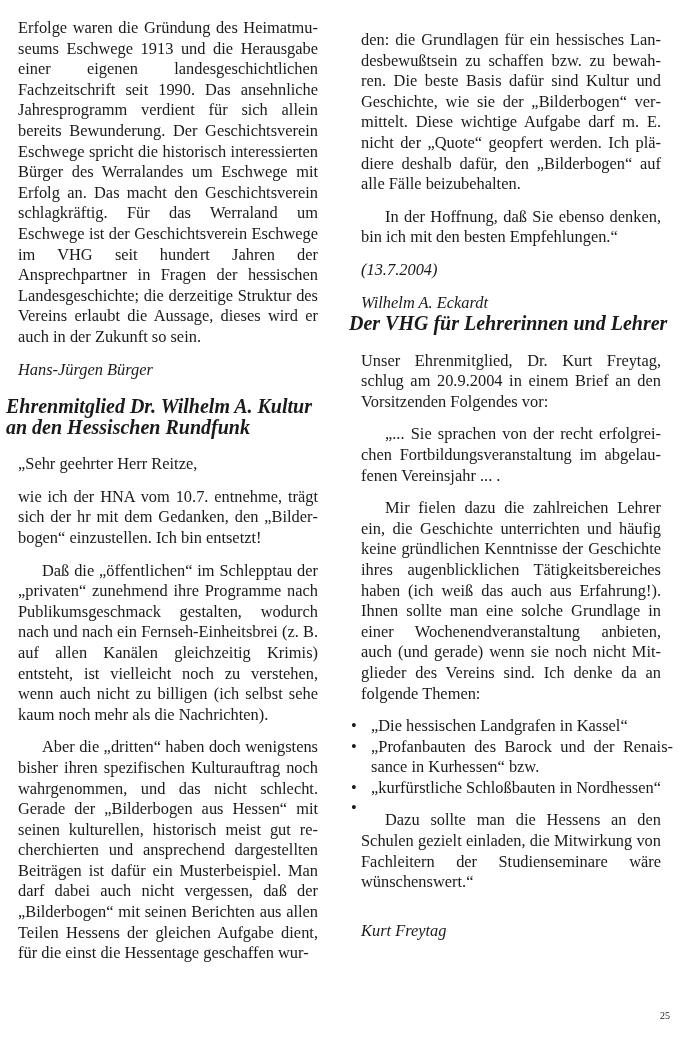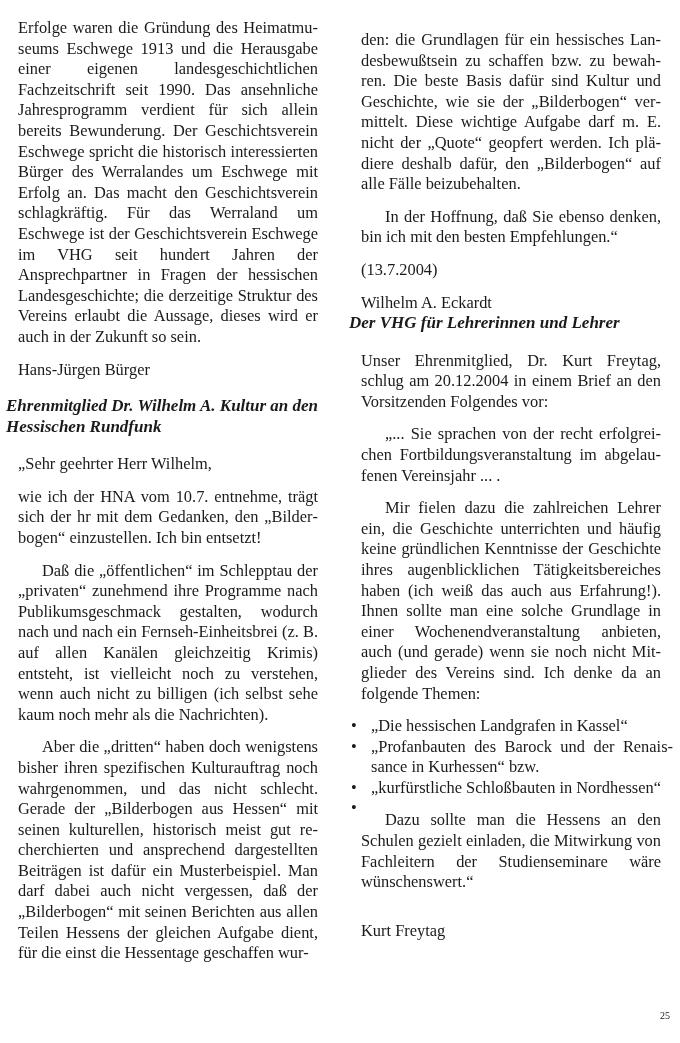--- a/index.html
+++ b/index.html
@@ -6,59 +6,59 @@
   body {
     width: 680px; height: 1043px; position: relative; overflow: hidden;
     font-family: "Liberation Serif", "DejaVu Serif", serif;
     color: #1a1a1a;
   }
   .col { position: absolute; top: 0; width: 324px; font-size: 16.4px; line-height: 20.6px; }
   .col-left { left: 6px; }
   .col-right { left: 349px; }
   .col p { margin: 12px; text-align: justify; hyphens: manual; }
   .indent { text-indent: 24px; }
-  .sig { text-align: center; }
-  .heading { font-weight: bold; font-style: italic; font-size: 17px; line-height: 20.6px; margin: 0; }
+  .sig { text-align: center; font-style: italic; }
+  .heading { font-weight: bold; font-style: italic; font-size: 20px; line-height: 20.6px; margin: 0; }
   ul.bullets { list-style: none; margin: 0; padding: 0; }
   ul.bullets li { position: relative; padding-left: 22px; text-align: justify; }
   ul.bullets li .bullet { position: absolute; left: 2px; top: 0; }
   .page-number { position: absolute; right: 10px; top: 1010px; font-size: 10px; }
   .ab { position: absolute; left: 0; width: 100%; }
 </style>
 </head>
 <body>
 
 <div class="col col-left">
   <div class="ab" style="top:6px;">
     <p>Erfolge waren die Gründung des Heimatmu­seums Eschwege 1913 und die Herausgabe einer eigenen landesgeschichtlichen Fachzeit­schrift seit 1990. Das ansehnliche Jahrespro­gramm verdient für sich allein bereits Bewun­derung. Der Geschichtsverein Eschwege spricht die historisch interessierten Bürger des Werralandes um Eschwege mit Erfolg an. Das macht den Geschichtsverein schlagkräftig. Für das Werraland um Eschwege ist der Ge­schichtsverein Eschwege im VHG seit hun­dert Jahren der Ansprechpartner in Fragen der hessischen Landesgeschichte;  die derzeitige Struktur des Vereins erlaubt die Aussage, dieses wird er auch in der Zukunft so sein.</p>
     <p class="sig">Hans-Jürgen Bürger</p>
   </div>
 
   <div class="ab" style="top:396px;">
     <h2 class="heading">Ehrenmitglied Dr. Wilhelm A. Kultur an den Hessischen Rundfunk</h2>
     <div style="height:5px;"></div>
-    <p>„Sehr geehrter Herr Wilhelm,</p>
+    <p>„Sehr geehrter Herr Reitze,</p>
     <p>wie ich der HNA vom 10.7. entnehme, trägt sich der hr mit dem Gedanken, den „Bilder­bogen“ einzustellen. Ich bin entsetzt!</p>
     <p class="indent">Daß die „öffentlichen“ im Schlepptau der „privaten“ zunehmend ihre Programme nach Publikumsgeschmack gestalten, wodurch nach und nach ein Fernseh-Einheitsbrei (z. B. auf allen Kanälen gleichzeitig Krimis) entsteht, ist vielleicht noch zu verstehen, wenn auch nicht zu billigen (ich selbst sehe kaum noch mehr als die Nachrichten).</p>
     <p class="indent">Aber die „dritten“ haben doch wenigstens bisher ihren spezifischen Kulturauftrag noch wahrgenommen, und das nicht schlecht. Gerade der „Bilderbogen aus Hessen“ mit seinen kulturellen, historisch meist gut re­cherchierten und ansprechend dargestellten Beiträgen ist dafür ein Musterbeispiel. Man darf dabei auch nicht vergessen, daß der „Bilderbogen“ mit seinen Berichten aus allen Teilen Hessens der gleichen Aufgabe dient, für die einst die Hessentage geschaffen wur-</p>
   </div>
 </div>
 
 <div class="col col-right">
   <div class="ab" style="top:18px;">
     <p>den: die Grundlagen für ein hessisches Lan­desbewußtsein zu schaffen bzw. zu bewah­ren. Die beste Basis dafür sind Kultur und Geschichte, wie sie der „Bilderbogen“ ver­mittelt. Diese wichtige Aufgabe darf m. E. nicht der „Quote“ geopfert werden. Ich plä­diere deshalb dafür, den „Bilderbogen“ auf alle Fälle beizubehalten.</p>
     <p class="indent">In der Hoffnung, daß Sie ebenso denken, bin ich mit den besten Empfehlungen.“</p>
     <p class="sig">(13.7.2004)</p>
     <p class="sig">Wilhelm A. Eckardt</p>
   </div>
 
   <div class="ab" style="top:313px;">
     <h2 class="heading">Der VHG für Lehrerinnen und Lehrer</h2>
     <div style="height:5px;"></div>
-    <p>Unser Ehrenmitglied, Dr. Kurt Freytag, schlug am 20.12.2004 in einem Brief an den Vorsitzenden Folgendes vor:</p>
+    <p>Unser Ehrenmitglied, Dr. Kurt Freytag, schlug am 20.9.2004 in einem Brief an den Vorsitzenden Folgendes vor:</p>
     <p class="indent">„... Sie sprachen von der recht erfolgrei­chen Fortbildungsveranstaltung im abgelau­fenen Vereinsjahr ... .</p>
     <p class="indent">Mir fielen dazu die zahlreichen Lehrer ein, die Geschichte unterrichten und häufig keine gründlichen Kenntnisse der Geschichte ihres augenblicklichen Tätigkeitsbereiches haben (ich weiß das auch aus Erfahrung!). Ihnen sollte man eine solche Grundlage in einer Wochenendveranstaltung anbieten, auch (und gerade) wenn sie noch nicht Mit­glieder des Vereins sind. Ich denke da an folgende Themen:</p>
     <ul class="bullets">
       <li><span class="bullet">•</span><span>„Die hessischen Landgrafen in Kassel“</span></li>
       <li><span class="bullet">•</span><span>„Profanbauten des Barock und der Renais­sance in Kurhessen“ bzw.</span></li>
       <li><span class="bullet">•</span><span>„kurfürstliche Schloßbauten in Nordhessen“</span></li>
       <li><span class="bullet">•</span></li>
     </ul>
     <p class="indent">Dazu sollte man die Hessens an den Schulen gezielt einladen, die Mitwirkung von Fachleitern der Studienseminare wäre wünschenswert.“</p>
     <div style="height:4px;"></div>

